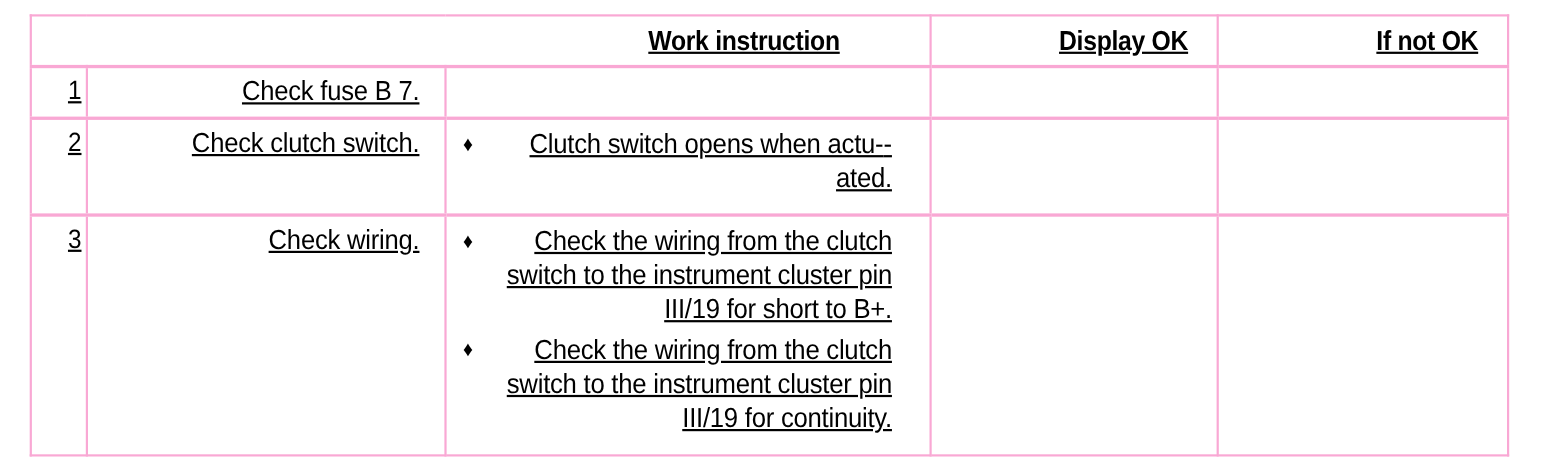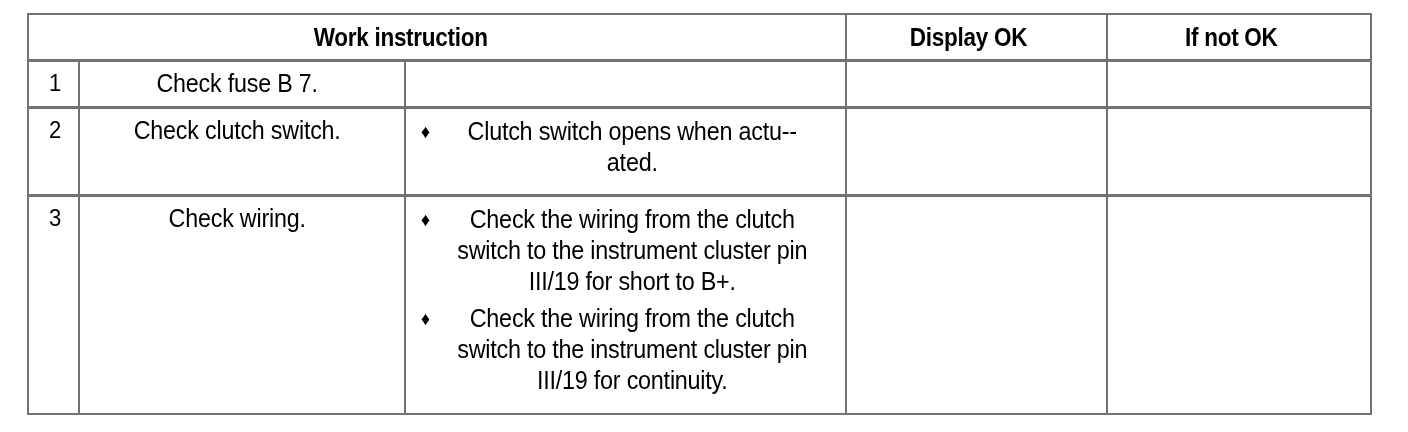--- a/index.html
+++ b/index.html
@@ -28,25 +28,26 @@
     position: absolute;
     left: 27px;
     top: 13px;
     width: 1343px;
     height: 400px;
     border-collapse: collapse;
     table-layout: fixed;
     background: #ffffff;
   }
   .dtable td, .dtable th {
-    border: 2px solid #737373;
+    border: 2px solid #f9a8d4;
     padding: 0;
     vertical-align: top;
     background: #ffffff;
-    text-align: center;
+    text-align: right;
+    text-decoration: underline;
   }
 
   
   col.c-num   { width: 51px;  }
   col.c-inst  { width: 326px; }
   col.c-bull  { width: 441px; }
   col.c-disp  { width: 261px; }
   col.c-ifnot { width: 264px; }
 
   

